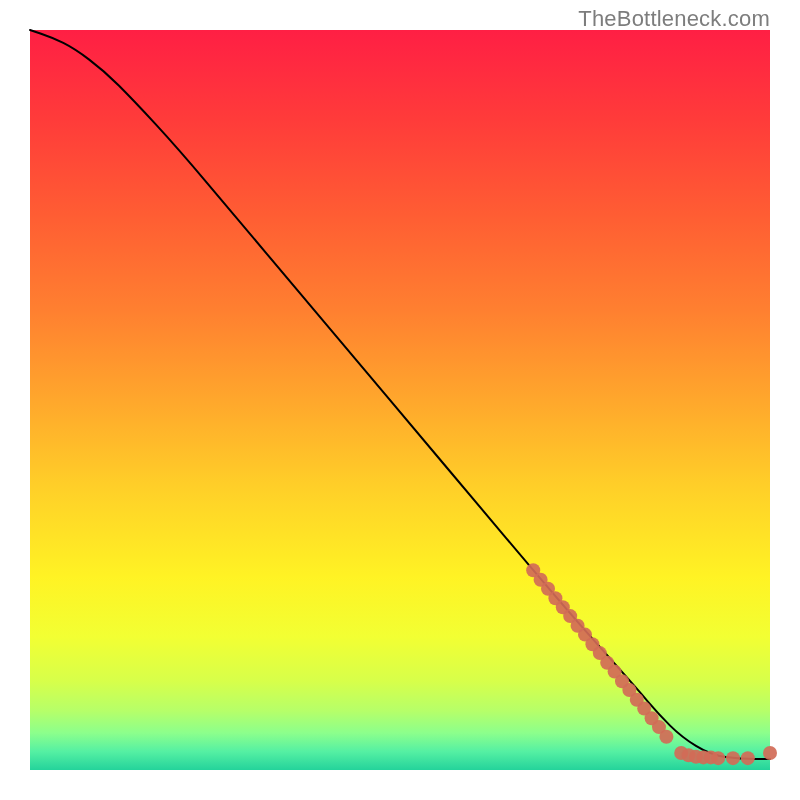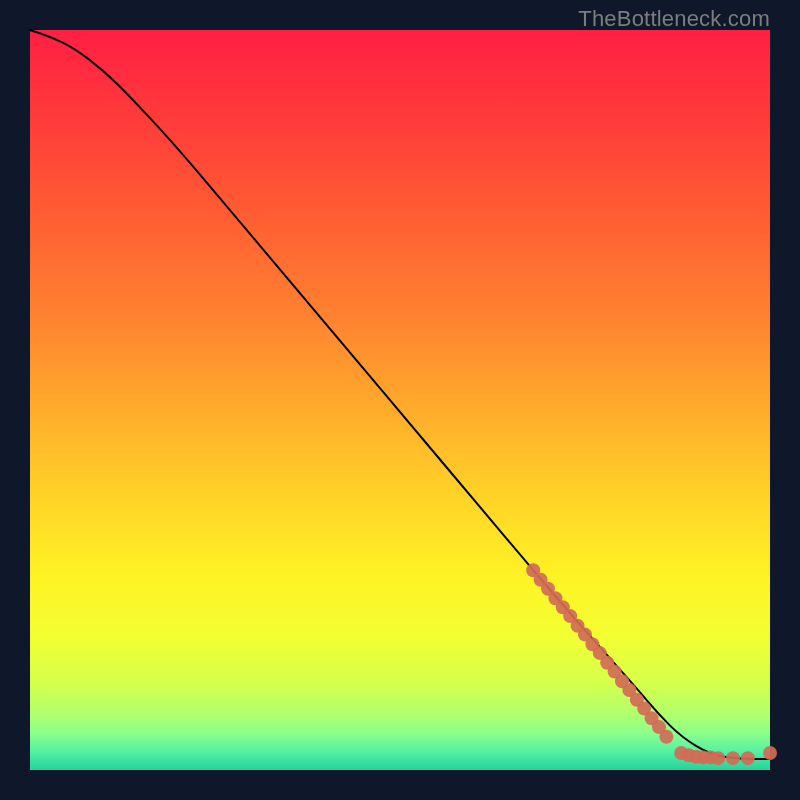--- a/index.html
+++ b/index.html
@@ -10,21 +10,21 @@
     background: #000;
     overflow: hidden;
     font-family: Arial, Helvetica, sans-serif;
   }
   .frame {
     position: absolute;
     left: 0;
     top: 0;
     width: 800px;
     height: 800px;
-    background: #0f172a;
+    background: #ffffff;
   }
   .plot {
     position: absolute;
     left: 30px;
     top: 30px;
     width: 740px;
     height: 740px;
     
   }
   .plot svg {

